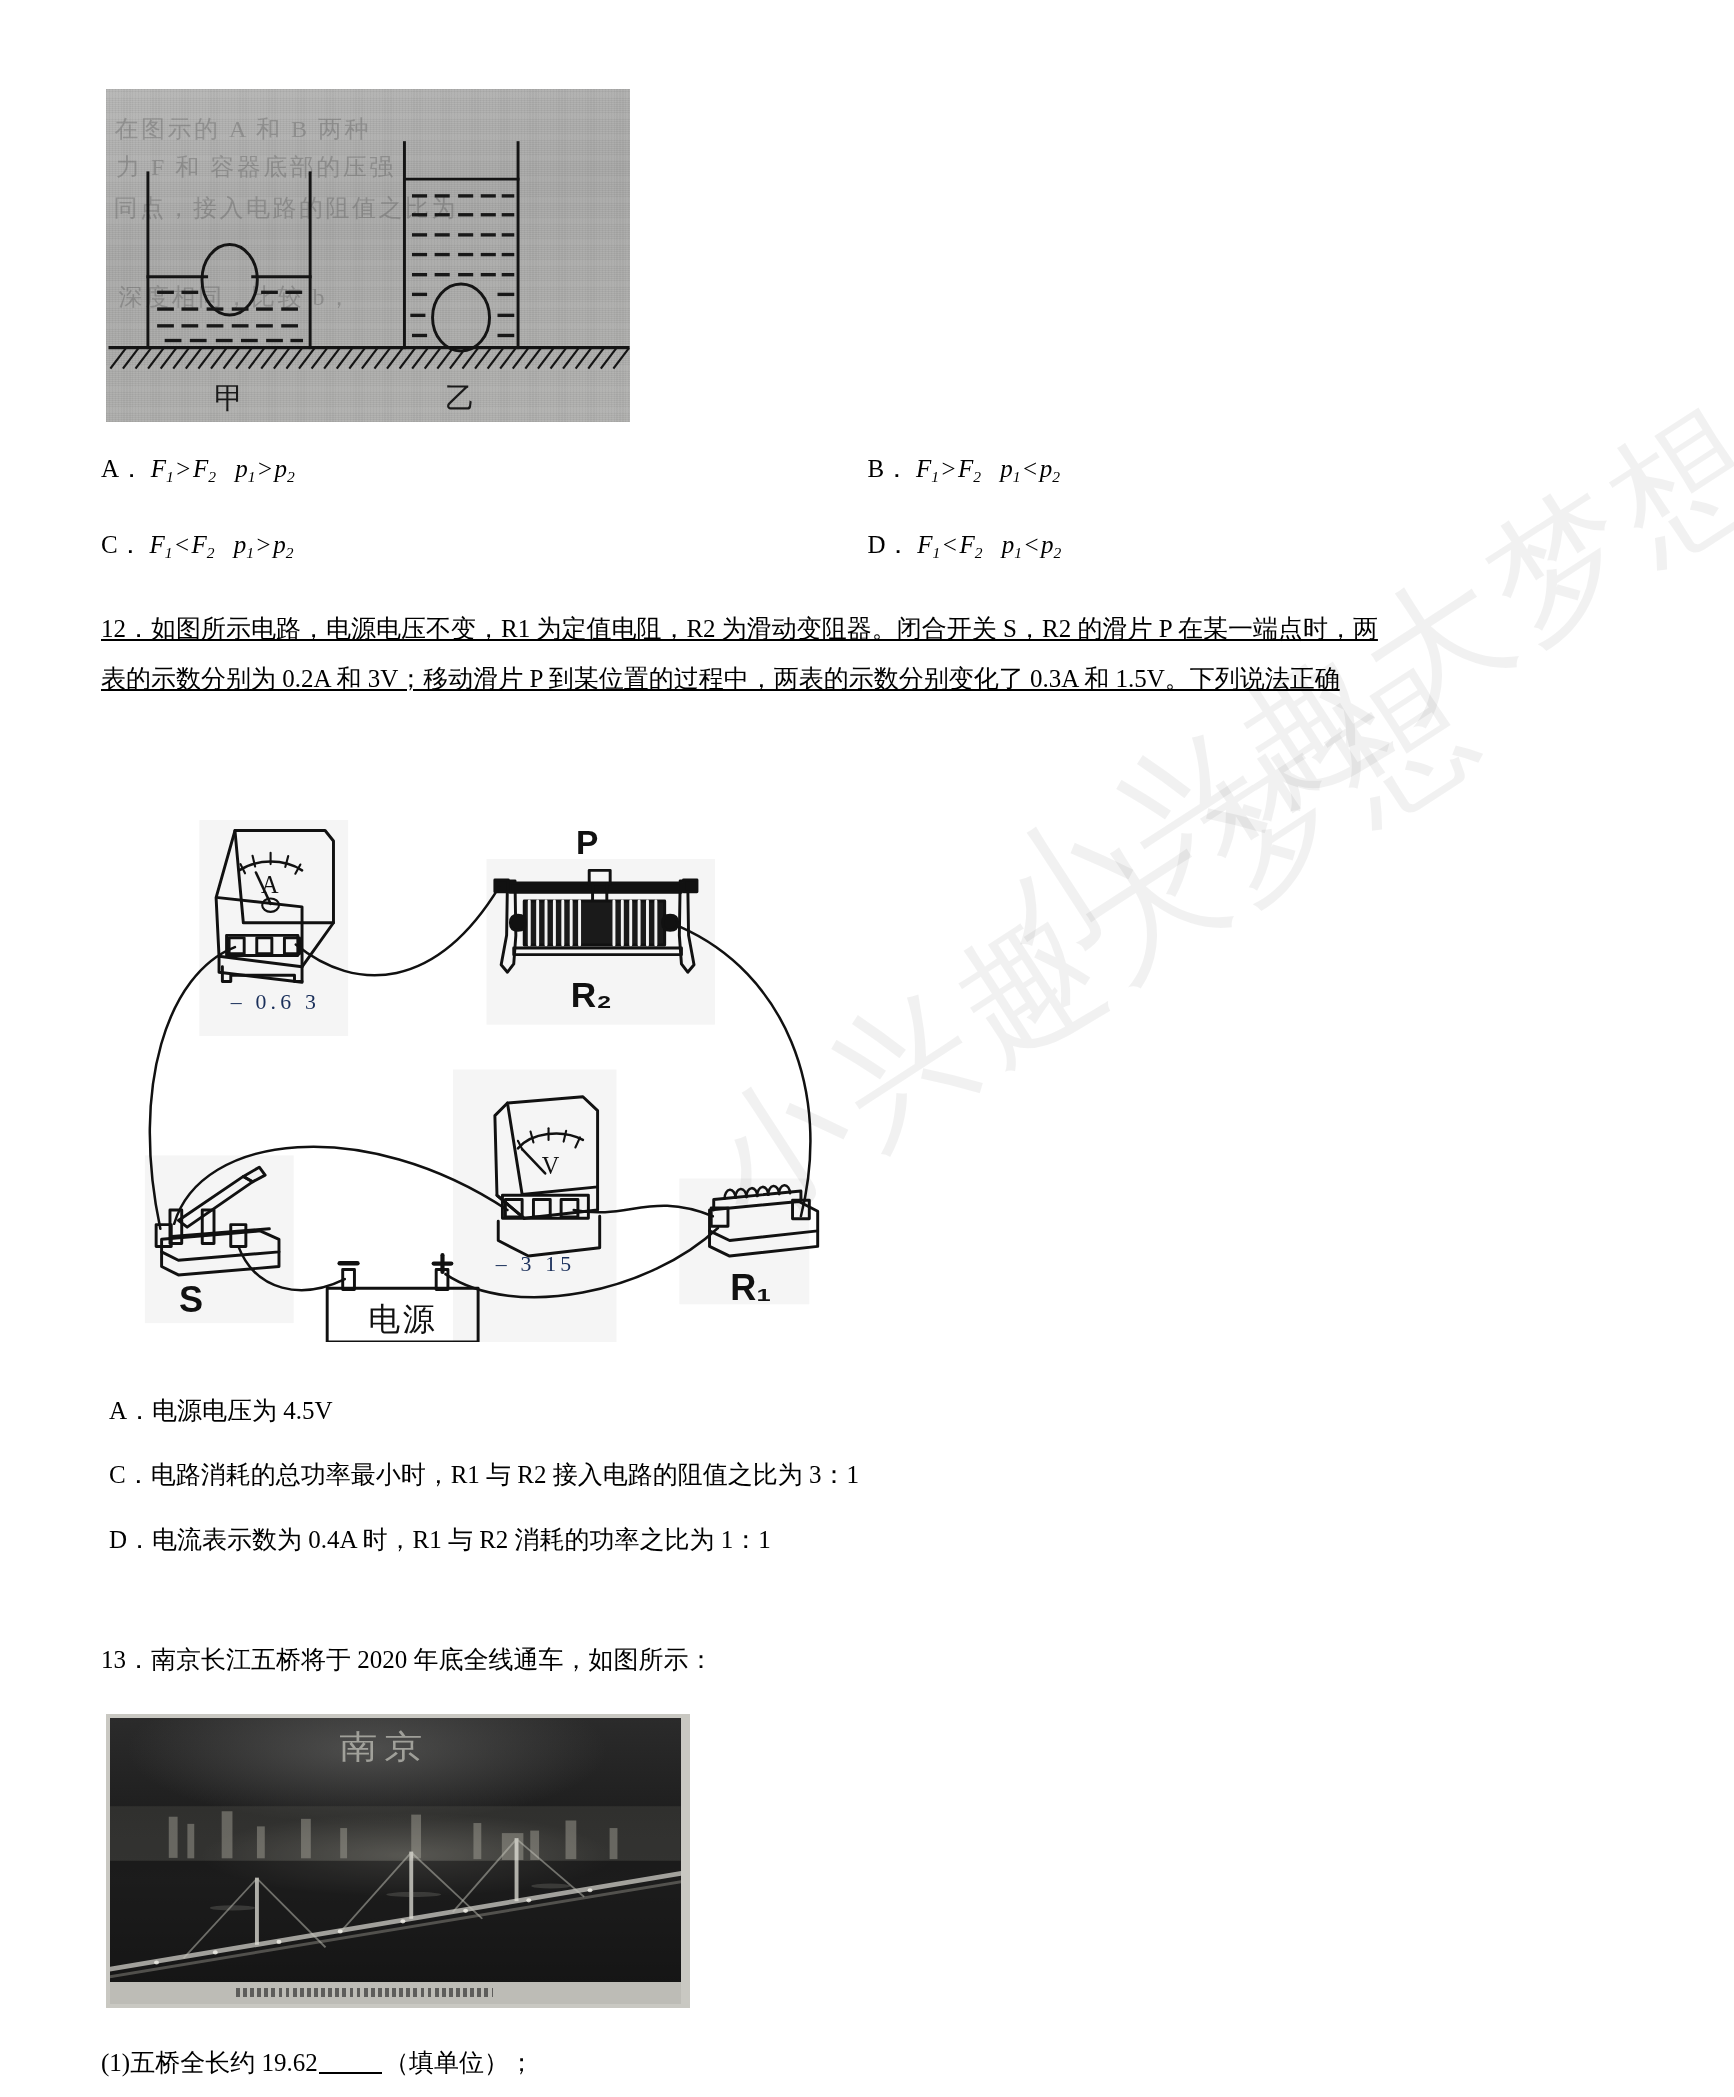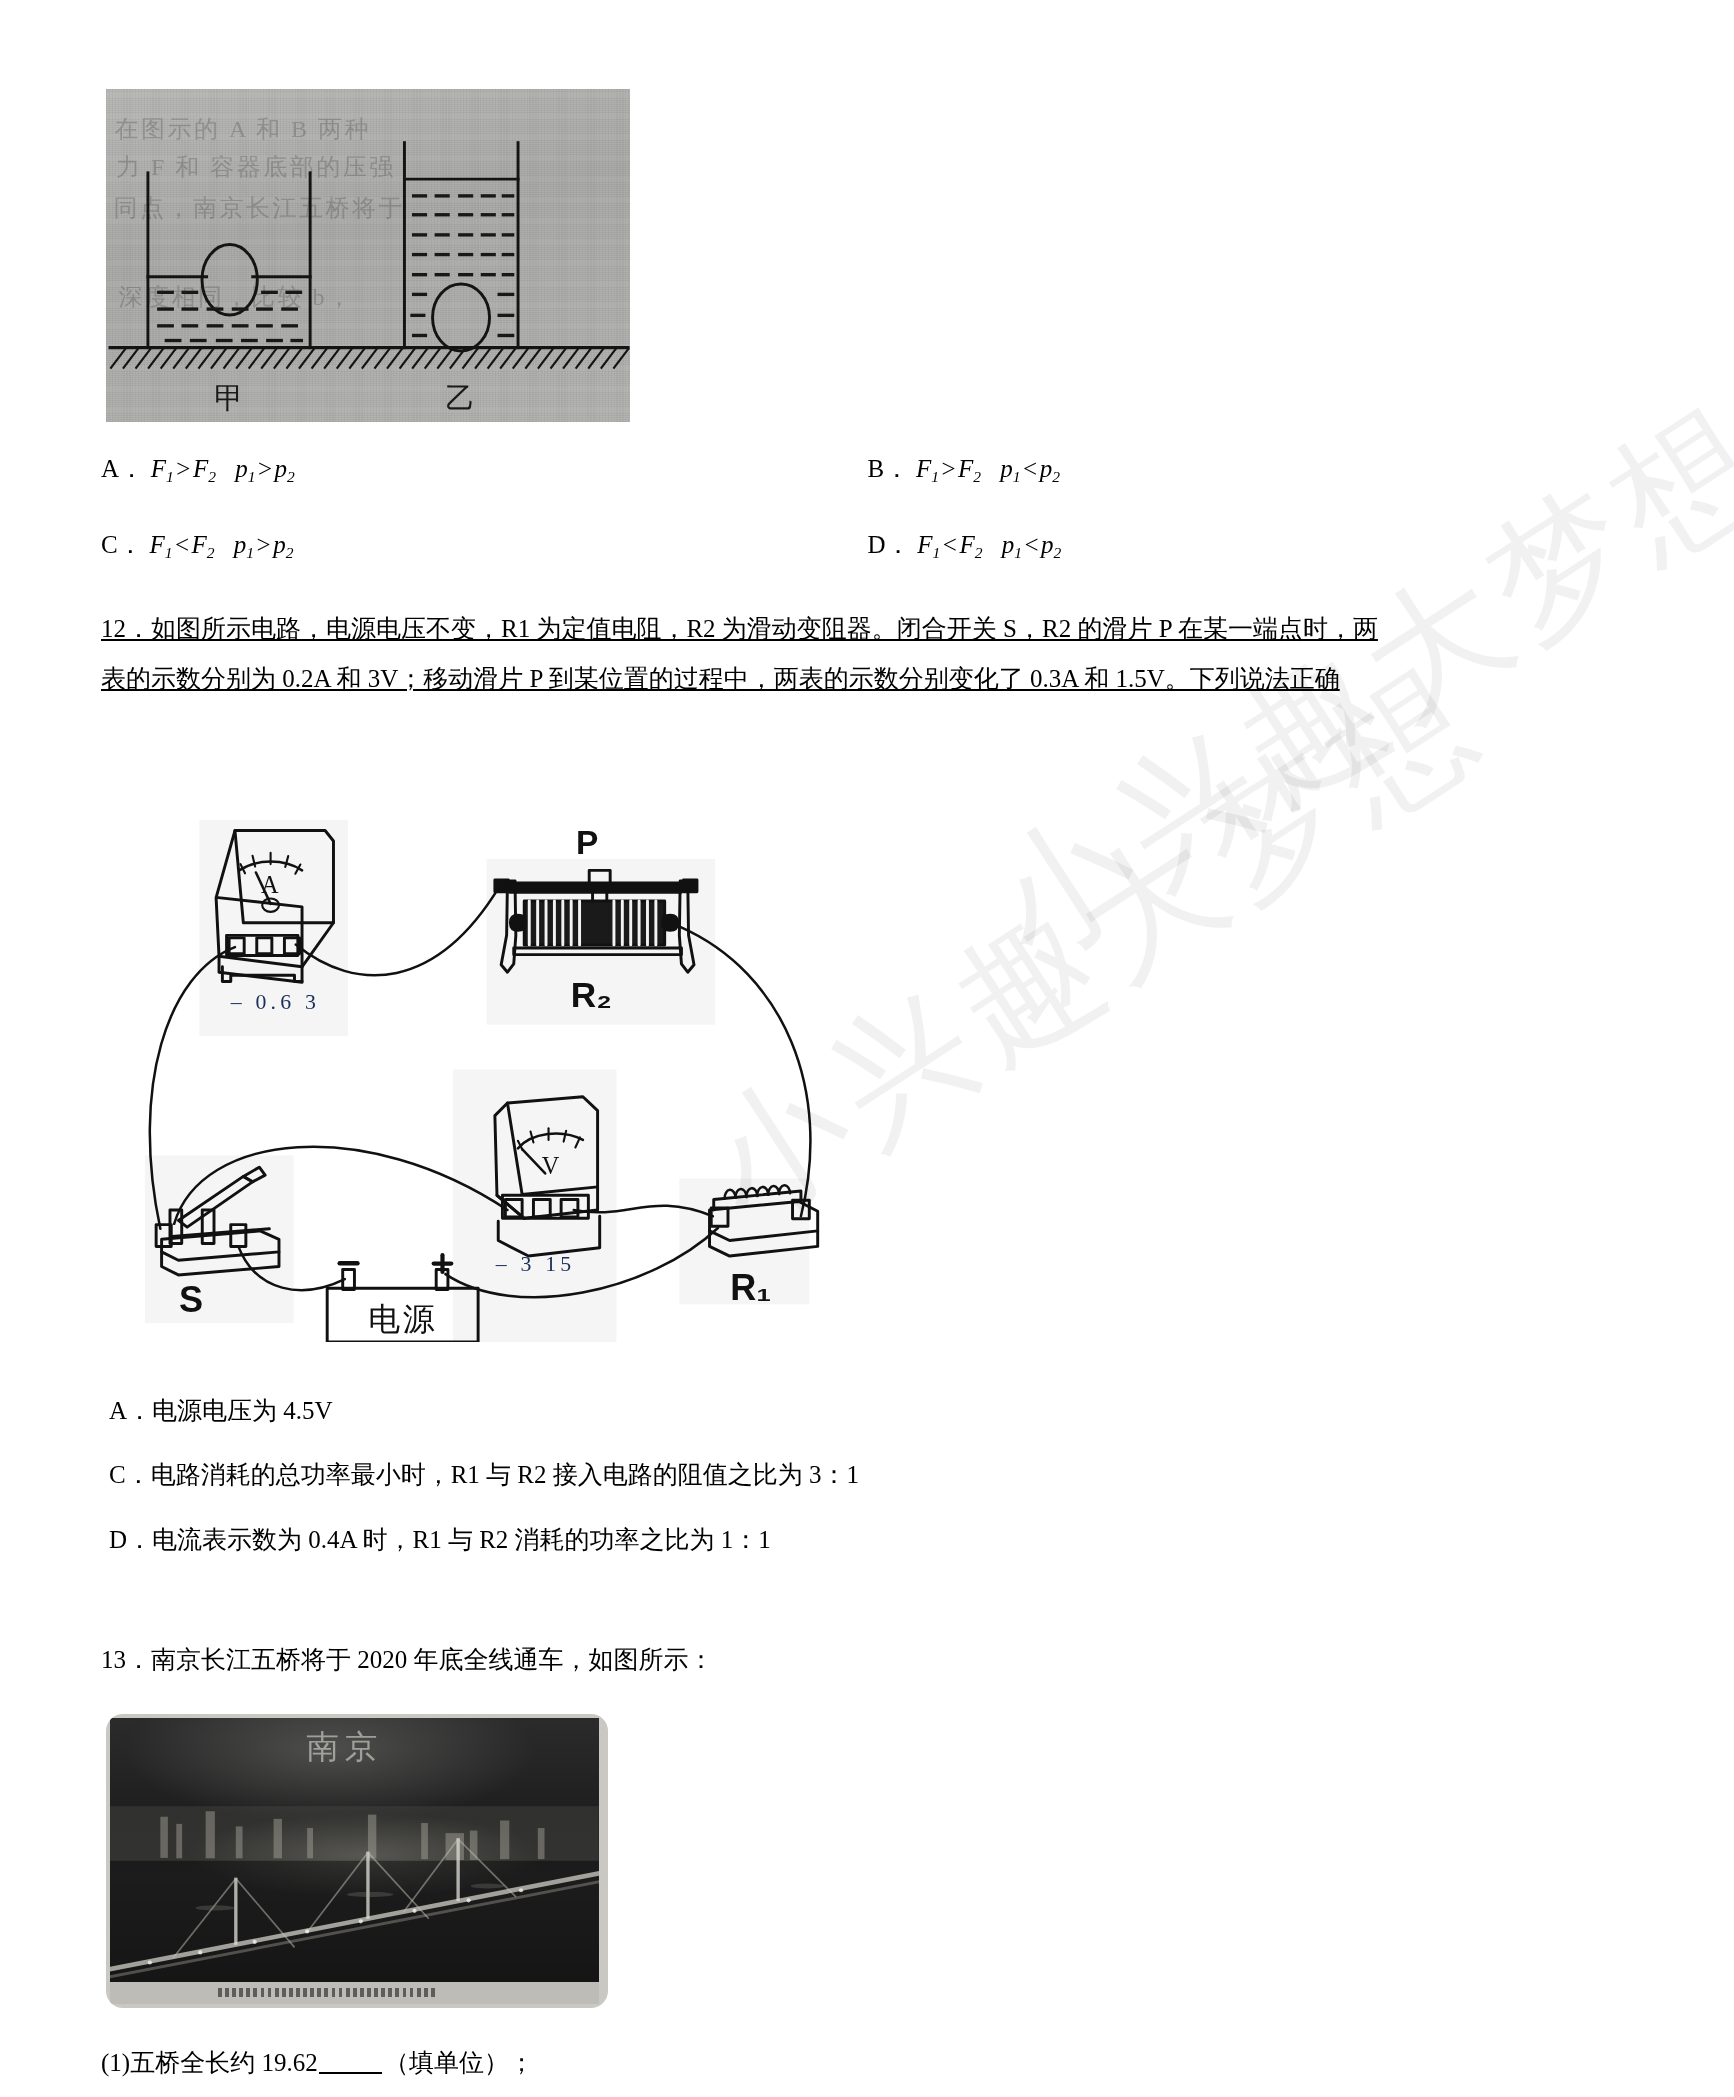--- a/index.html
+++ b/index.html
@@ -111,25 +111,24 @@
     width: 755px;
     height: 545px;
   }
   .fig-circuit svg { display:block; width: 100%; height: 100%; }
 
   
   .fig-bridge {
     position: absolute;
     left: 106px;
     top: 1714px;
-    width: 502px;
+    width: 584px;
     height: 294px;
     background: #c9c8c2;
     overflow: hidden;
-    border-radius: 17px;
   }
   .bridge-inner {
     position: absolute;
     left: 4.2px; top: 4.2px; right: 9.2px; bottom: 26px;
     background:
       radial-gradient(ellipse 60% 40% at 45% 12%, rgba(110,110,108,0.55) 0%, rgba(25,25,25,0) 70%),
       radial-gradient(ellipse 50% 22% at 52% 52%, rgba(140,138,130,0.5) 0%, rgba(20,20,20,0) 72%),
       linear-gradient(180deg,#2b2b2b 0%, #1f1f1f 35%, #242424 62%, #161616 100%);
   }
   .bridge-caption-strip {
@@ -171,21 +170,21 @@
 </style>
 </head>
 <body>
 
 <div class="page">
 
   <div class="fig-beakers">
     <div class="beaker-photo-noise"></div>
 
     <div class="ghost-text" style="left:8.4px; top:24px;">在图示的  A  和 B 两种</div>
-    <div class="ghost-text" style="left:7.6px; top:103px;">同点，南京长江五桥将于</div>
+    <div class="ghost-text" style="left:7.6px; top:103px;">同点，接入电路的阻值之比为</div>
     <div class="ghost-text" style="left:12.6px; top:192px;">深度相同，比较 b，</div>
     <div class="ghost-text" style="left:10px; top:62px;">力 F 和  容器底部的压强</div>
 
     <svg class="beaker-svg" viewBox="0 0 1250 795" preserveAspectRatio="none">
       <g stroke="#141414" fill="none" stroke-width="7" stroke-linecap="square">
 
         <line x1="10" y1="617" x2="1245" y2="617" stroke-width="8"></line>
         <g stroke-width="5">
           <line x1="12" y1="665" x2="46" y2="620"></line>
             <line x1="42" y1="665" x2="76" y2="620"></line>

